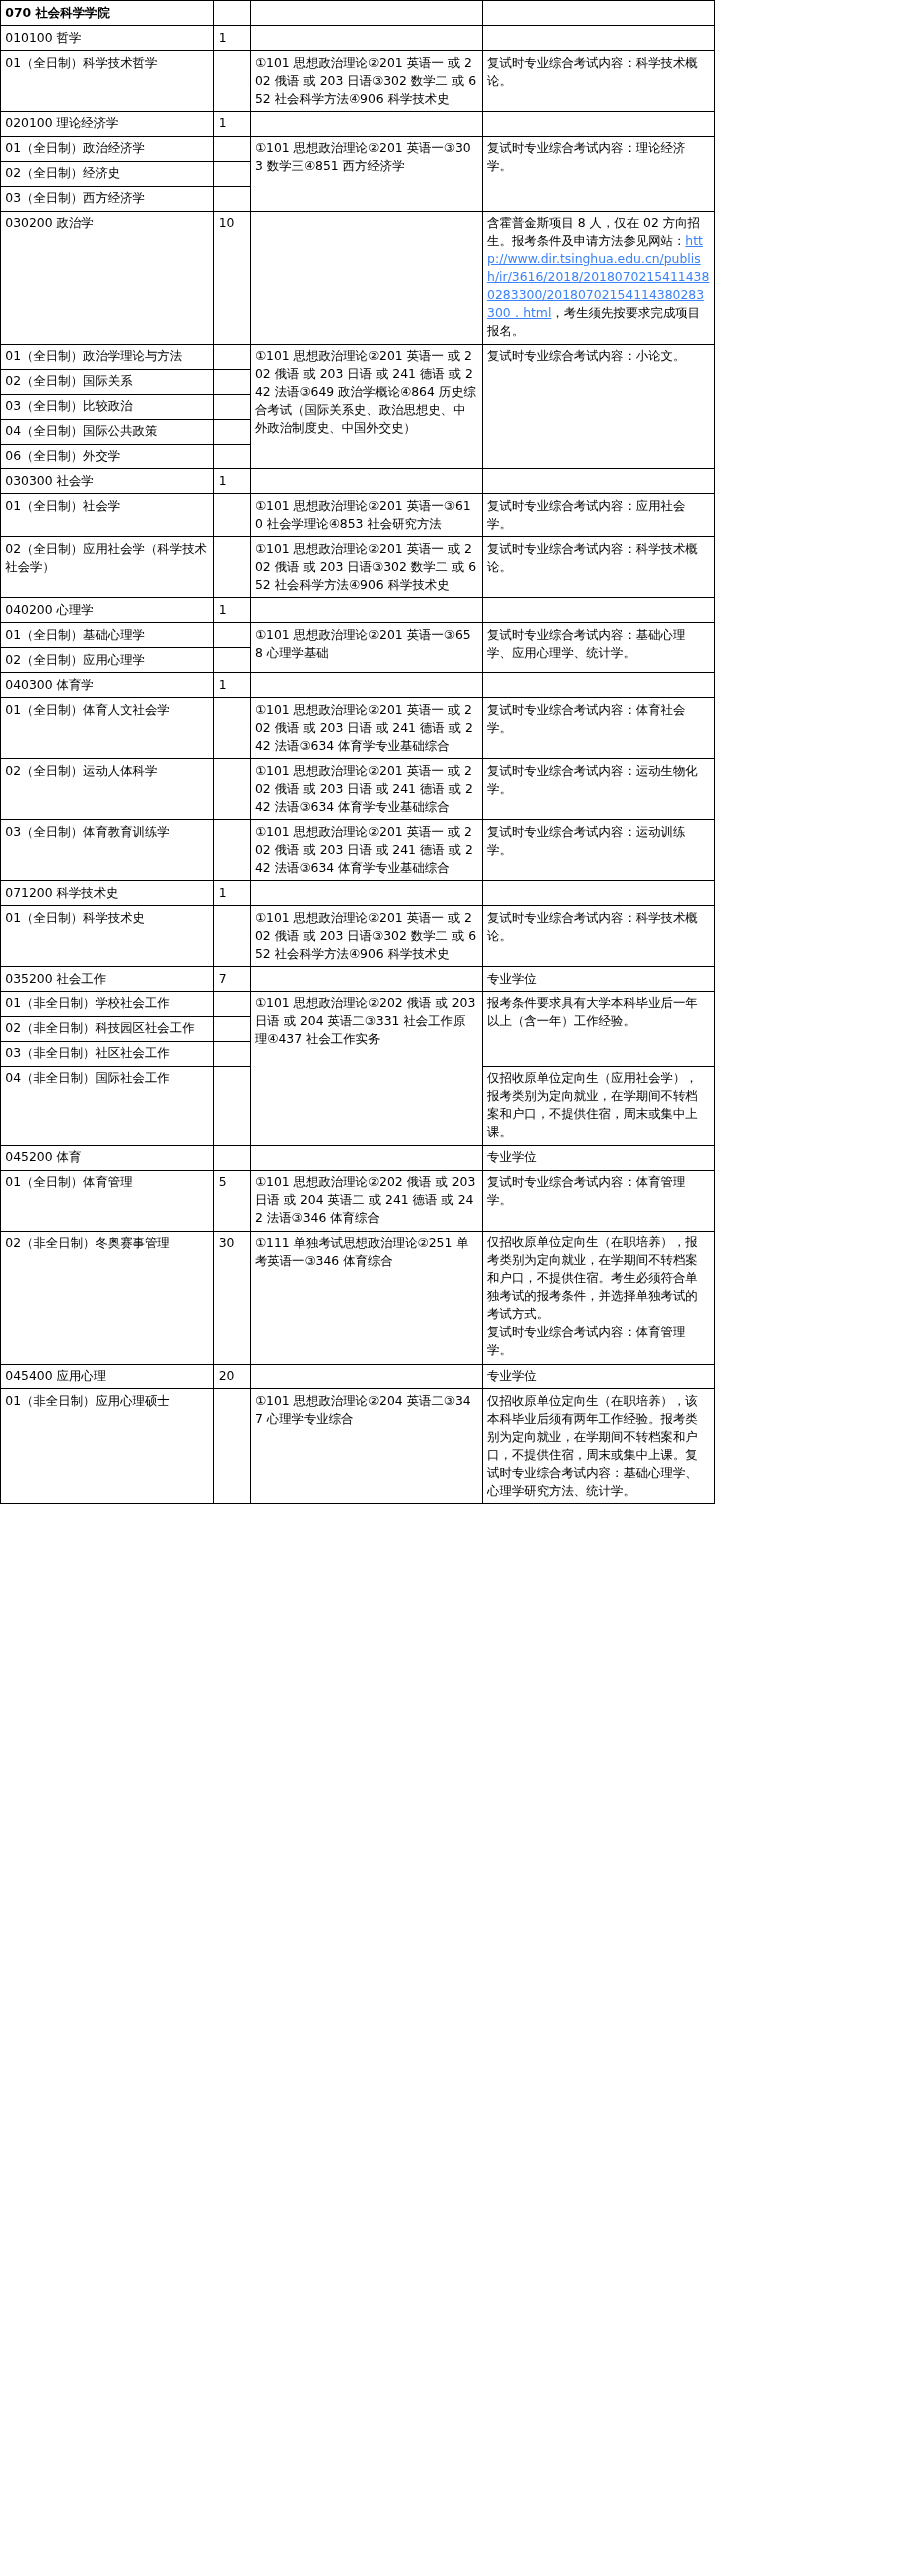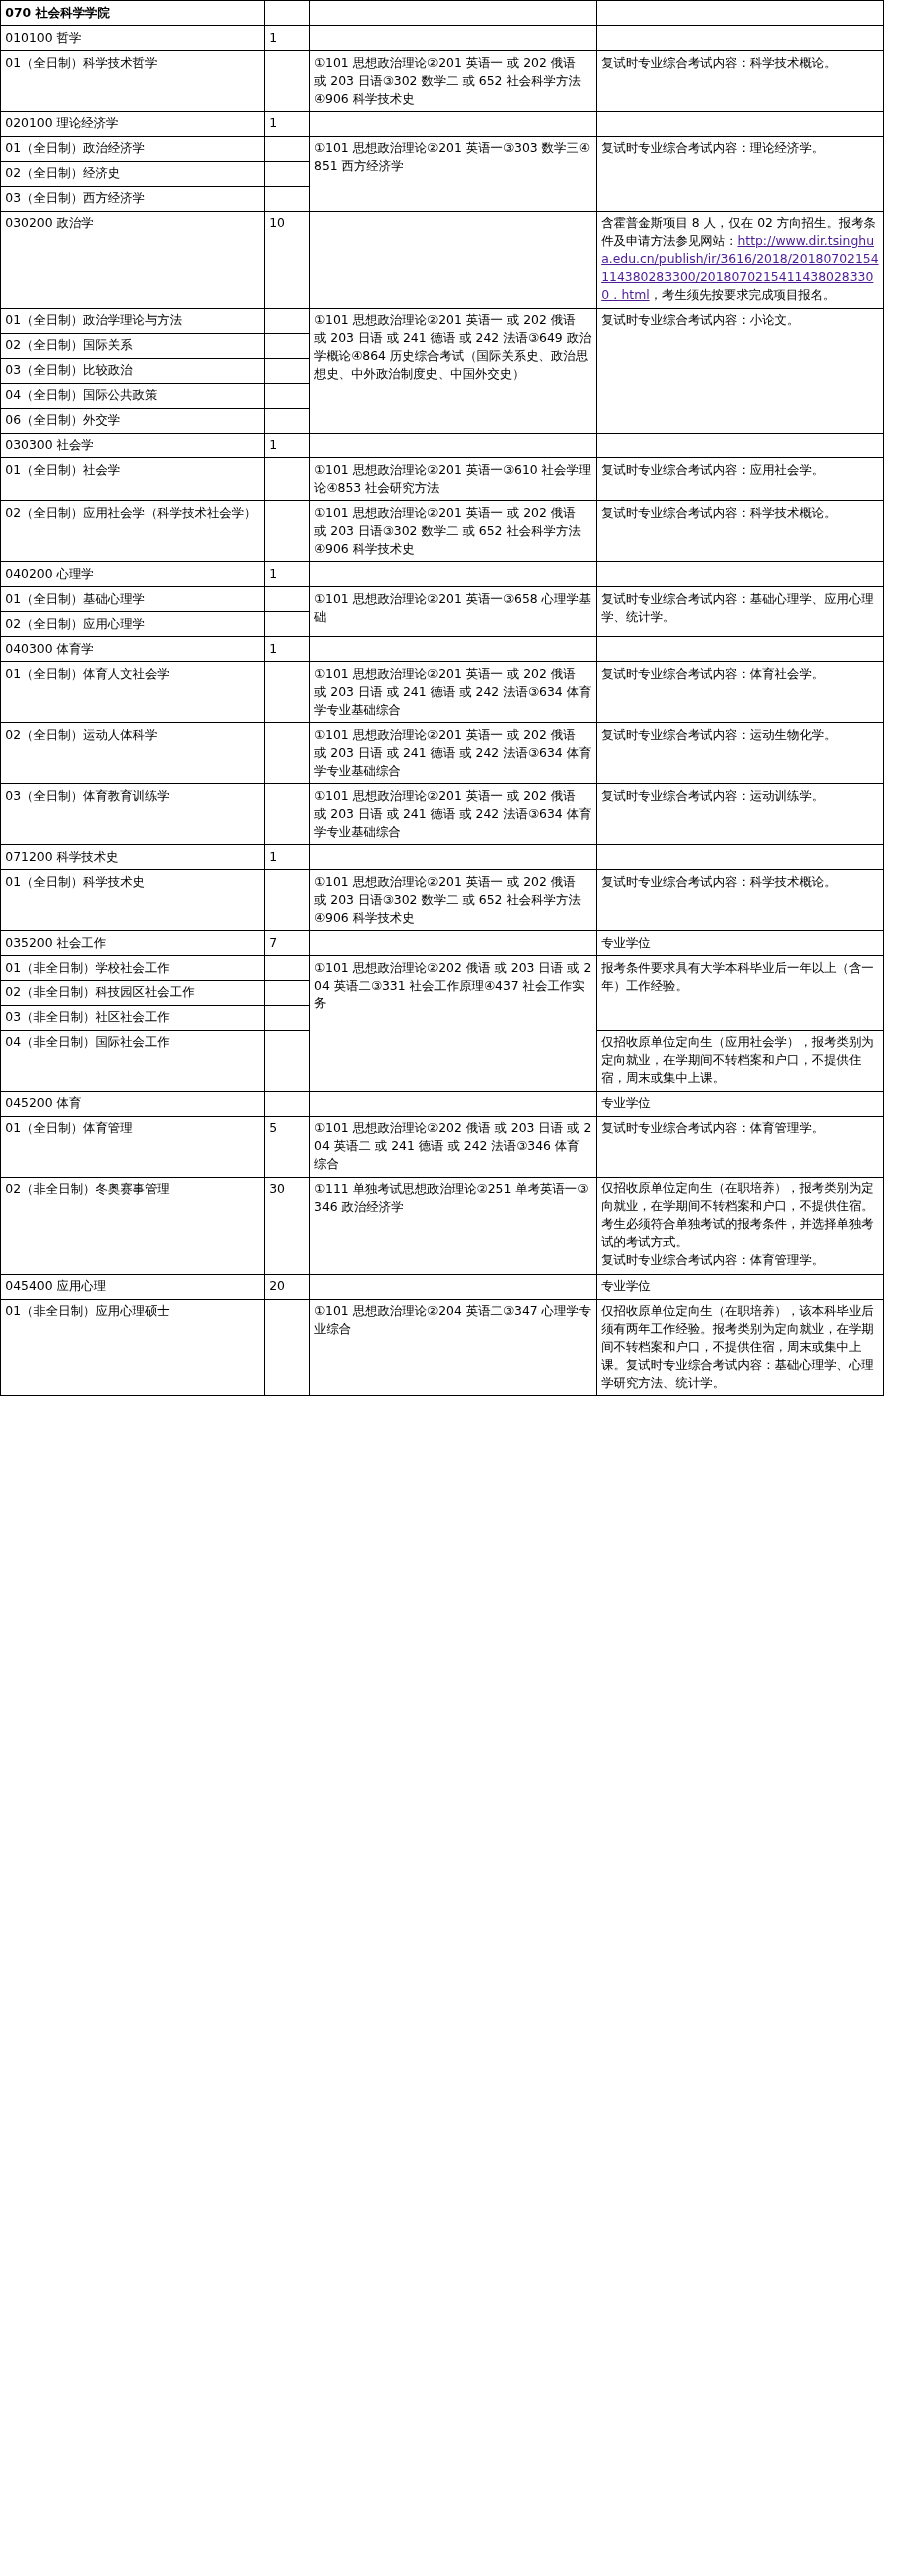--- a/index.html
+++ b/index.html
@@ -8,41 +8,41 @@
     background: #ffffff;
   }
   body {
     width: 899px;
     font-family: "DejaVu Sans", "Liberation Sans", sans-serif;
     color: #000000;
     font-size: 12.4px;
   }
   table.catalog {
     border-collapse: collapse;
-    width: 884px;
+    width: 715px;
     table-layout: fixed;
   }
   table.catalog col.c1 { width: 159px; }
   table.catalog col.c2 { width: 27px; }
   table.catalog col.c3 { width: 173px; }
   table.catalog col.c4 { width: 173px; }
   table.catalog td {
     border: 0.9px solid #000000;
     vertical-align: top;
     padding: 2.6px 4.3px 3.4px 4.3px;
     line-height: 1.45;
     word-break: break-all;
   }
   .bold { font-weight: normal; }
   .deptrow td { font-weight: bold; }
   .majorrow td.mj { font-weight: normal; }
   .num { text-align: left; padding-left: 3.4px; }
   .link {
     text-decoration: underline;
-    color: #4c1d95;
+    color: #3b82f6;
     word-break: break-all;
   }
 </style>
 </head>
 <body>
 
 <table class="catalog">
   <colgroup>
     <col class="c1">
       <col class="c2">
@@ -231,21 +231,21 @@
     </tr>
     <tr>
       <td>01（全日制）体育管理</td>
       <td class="num">5</td>
       <td>①101 思想政治理论②202 俄语 或 203 日语 或 204 英语二 或 241 德语 或 242 法语③346 体育综合</td>
       <td>复试时专业综合考试内容：体育管理学。</td>
     </tr>
     <tr>
       <td>02（非全日制）冬奥赛事管理</td>
       <td class="num">30</td>
-      <td>①111 单独考试思想政治理论②251 单考英语一③346 政治经济学</td>
+      <td>①111 单独考试思想政治理论②251 单考英语一③346 体育综合</td>
       <td style="white-space: pre-line; font-family: Liberation Serif, serif;">仅招收原单位定向生（在职培养），报考类别为定向就业，在学期间不转档案和户口，不提供住宿。考生必须符合单独考试的报考条件，并选择单独考试的考试方式。
 复试时专业综合考试内容：体育管理学。</td>
     </tr>
 
     <tr class="majorrow">
       <td class="mj bold">045400 应用心理</td>
       <td class="num">20</td>
       <td></td>
       <td class="bold">专业学位</td>
     </tr>

